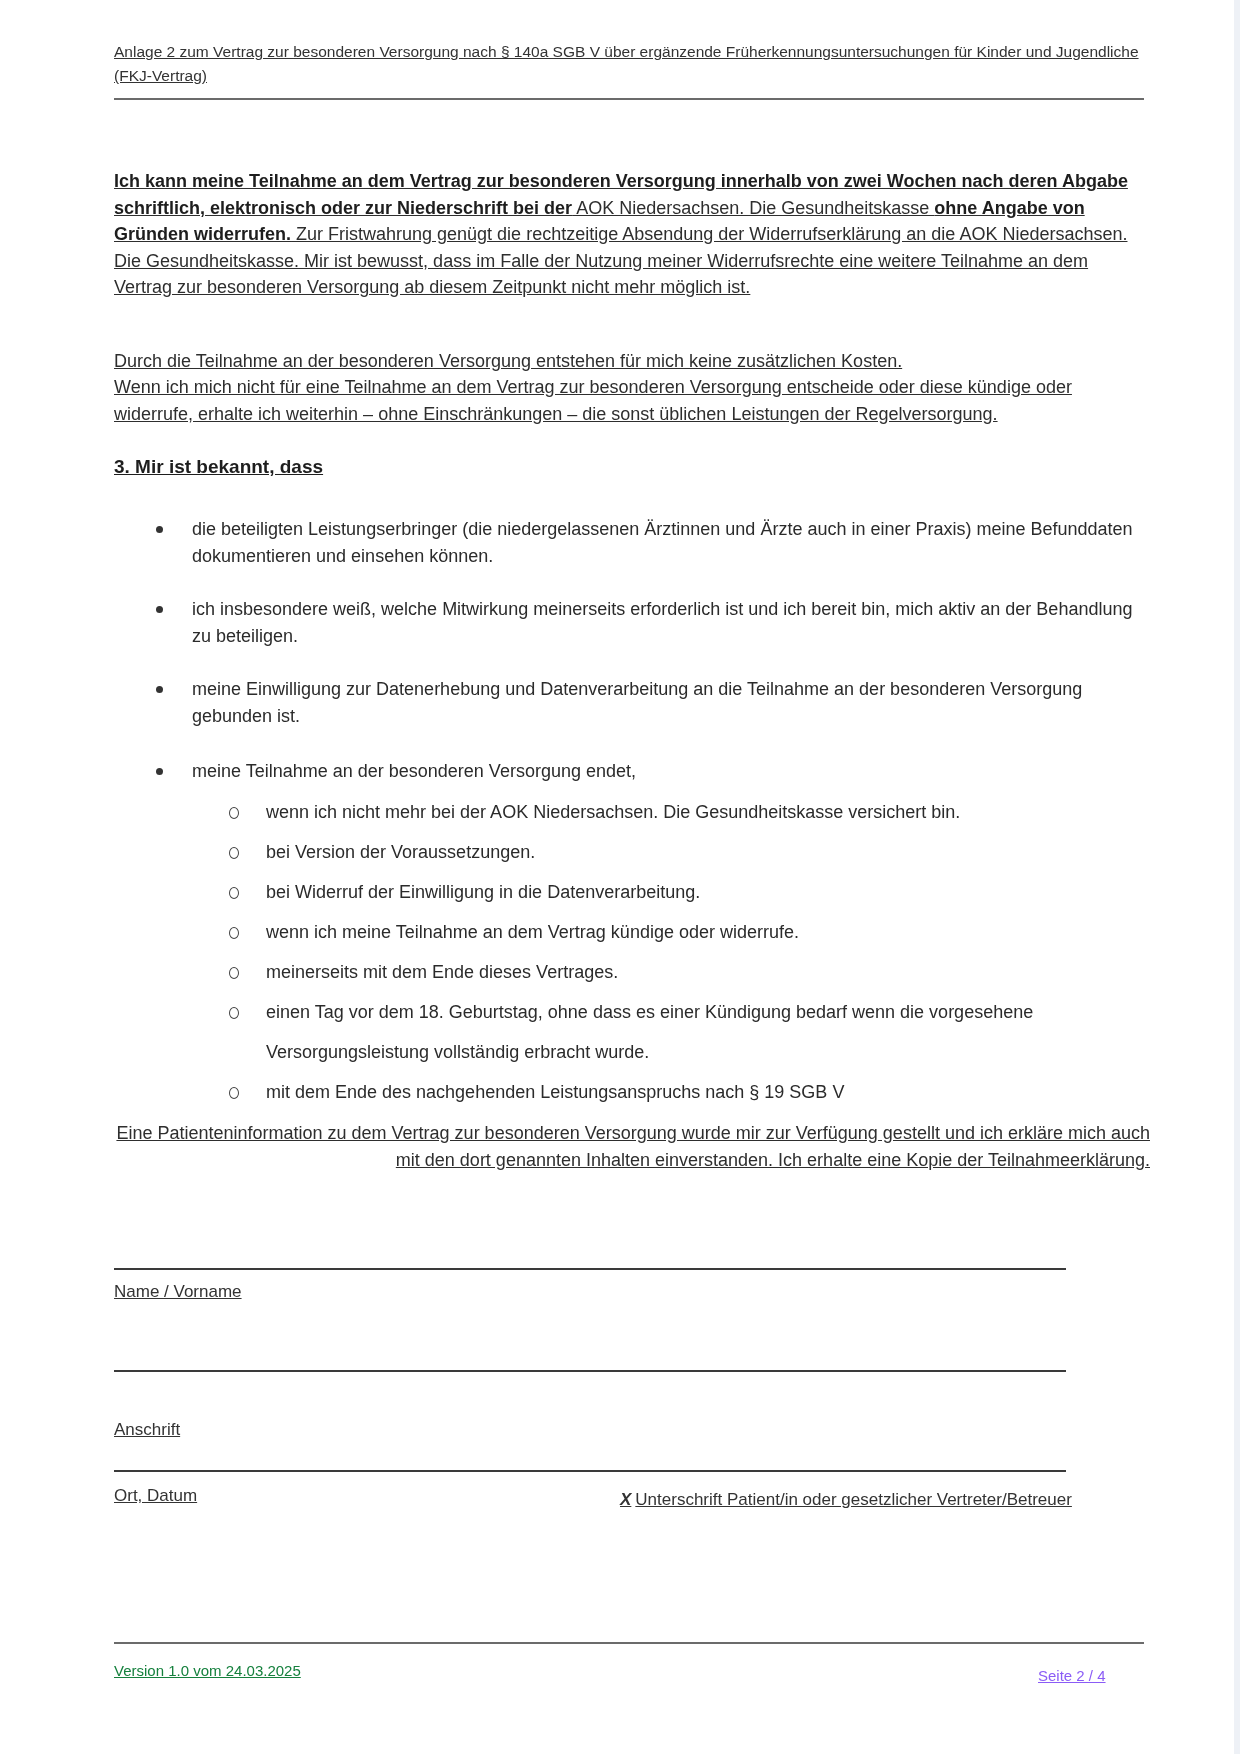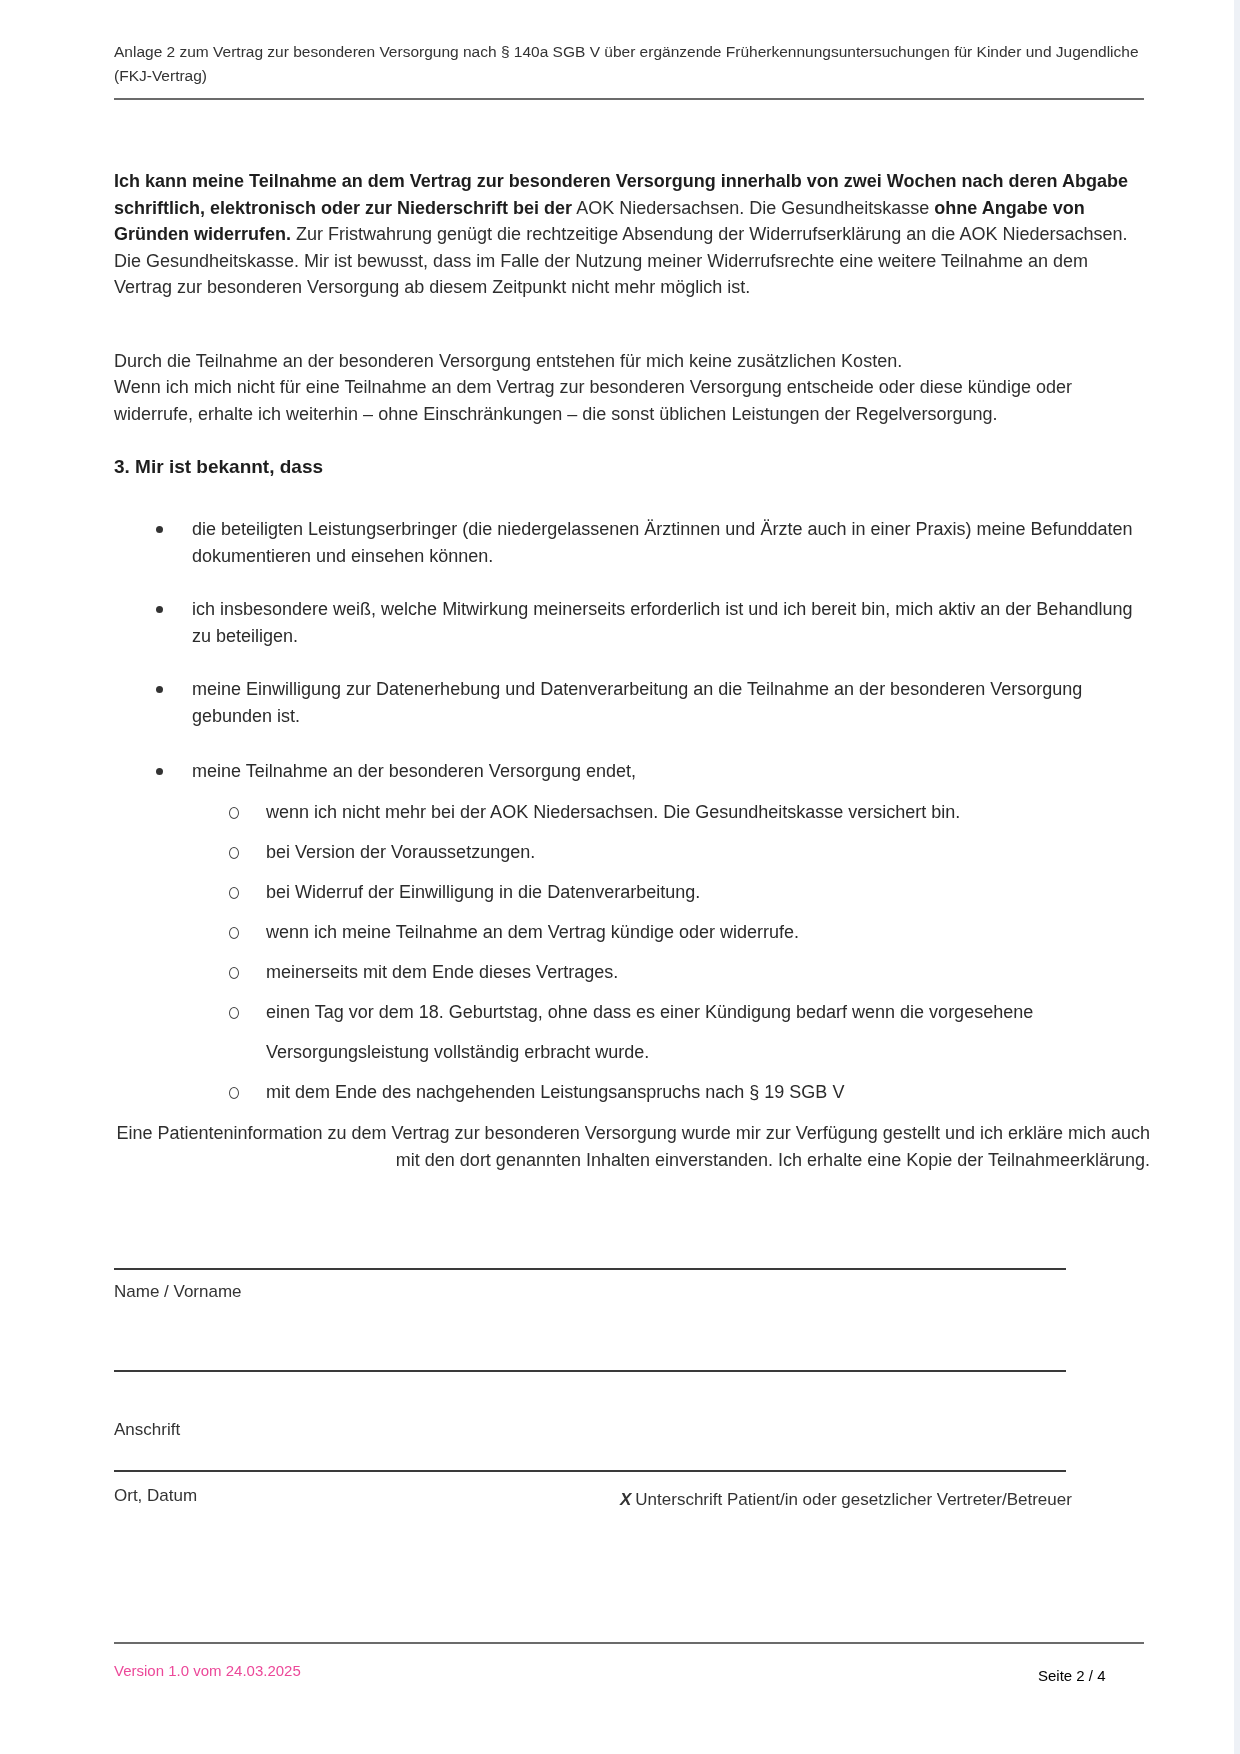--- a/index.html
+++ b/index.html
@@ -1,20 +1,20 @@
 <!DOCTYPE html>
 <html><head>
 <meta charset="utf-8">
 <style>
   html, body { margin: 0; padding: 0; background: #ffffff; }
   body {
     width: 1240px; height: 1754px; position: relative; overflow: hidden;
     font-family: "Liberation Sans", sans-serif; color: #2b2b2b;
   }
-  .abs { position: absolute; }
+  .abs { position: absolute; text-decoration: underline; }
   .header-text {
     left: 114px; top: 40px; width: 1030px;
     font-size: 15.5px; line-height: 24px; color: #333;
   }
   .rule { height: 2px; background: #6b6b6b; }
   .header-rule { left: 114px; top: 98px; width: 1030px; }
   .para {
     left: 114px; width: 1036px; font-size: 18px; line-height: 26.5px; color: #2e2e2e;
   }
   .para b { color: #1e1e1e; }
@@ -48,22 +48,22 @@
   .l1 { top: 1268px; }
   .l2 { top: 1370px; }
   .l3 { top: 1470px; }
   .sig-label { font-size: 17px; color: #333; }
   .lab1 { left: 114px; top: 1282px; }
   .lab2 { left: 114px; top: 1420px; }
   .lab3 { left: 114px; top: 1486px; }
   .lab4 { left: 620px; top: 1490px; }
   .lab4 .x { font-weight: bold; font-style: italic; margin-right: 4px; }
   .footer-rule { left: 114px; top: 1642px; width: 1030px; }
-  .footer-left { left: 114px; top: 1662px; font-size: 15px; color: #ec4899; }
-  .footer-right { left: 1038px; top: 1667px; font-size: 15px; color: #000000; }
+  .footer-left { left: 114px; top: 1662px; font-size: 15px; color: #15803d; }
+  .footer-right { left: 1038px; top: 1667px; font-size: 15px; color: #8b5cf6; }
   .edge { right: 0; top: 0; width: 6px; height: 1754px; background: #eef1f6; }
 </style>
 </head>
 <body>
 
 <div class="abs edge"></div>
 
 <div class="abs header-text">Anlage 2 zum Vertrag zur besonderen Versorgung nach § 140a SGB V über ergänzende Früherkennungsuntersuchungen für Kinder und Jugendliche (FKJ-Vertrag)</div>
 <div class="abs rule header-rule"></div>
 

